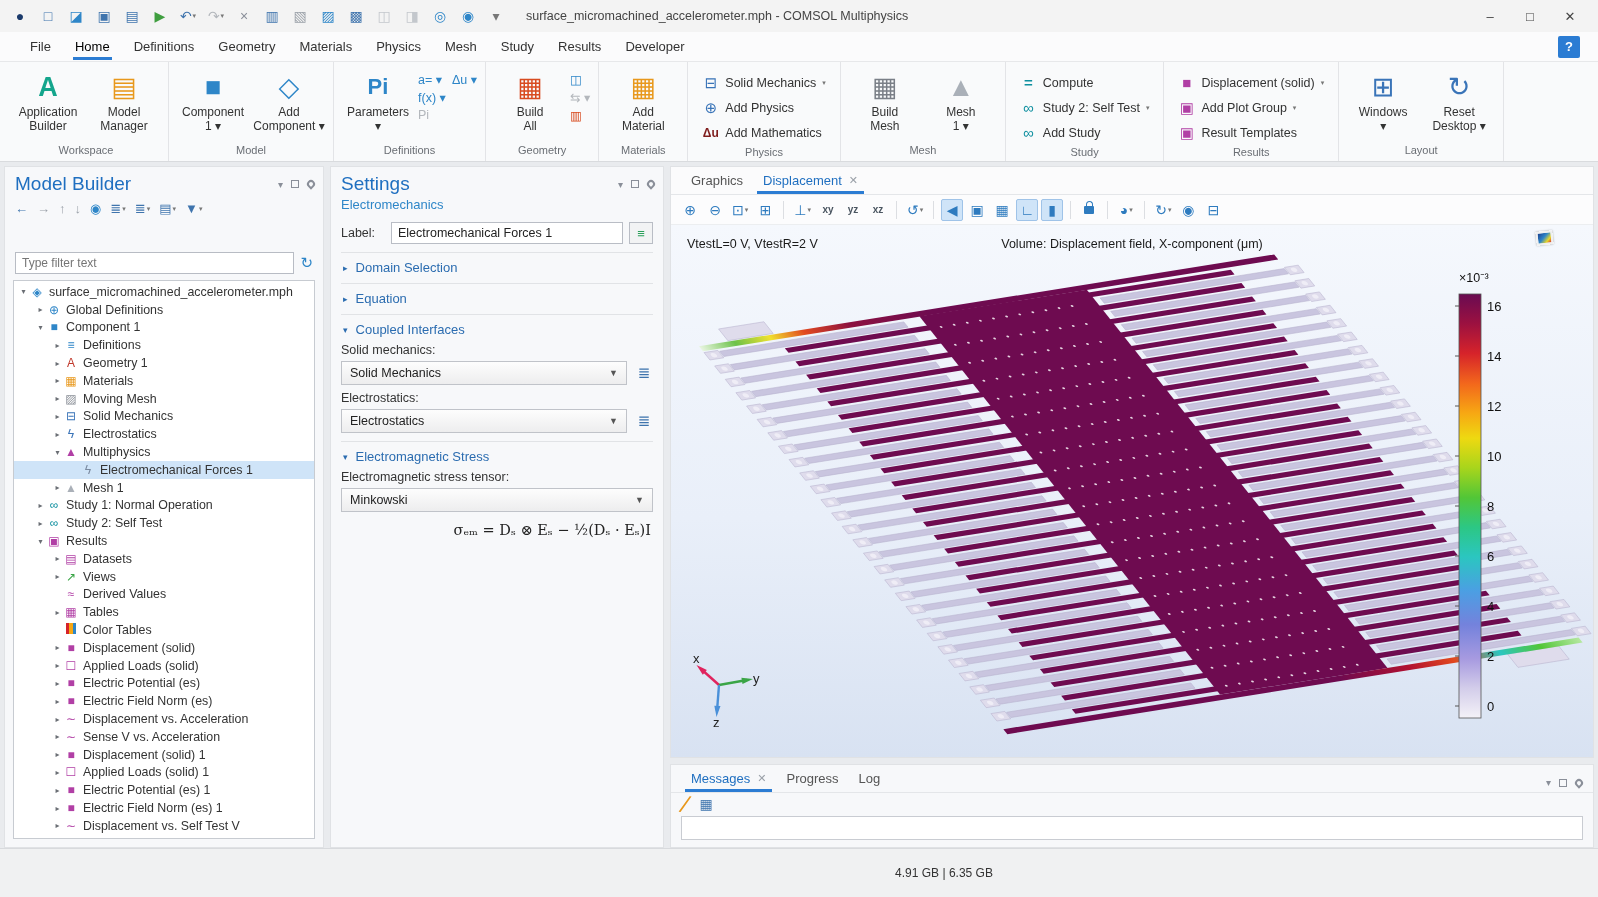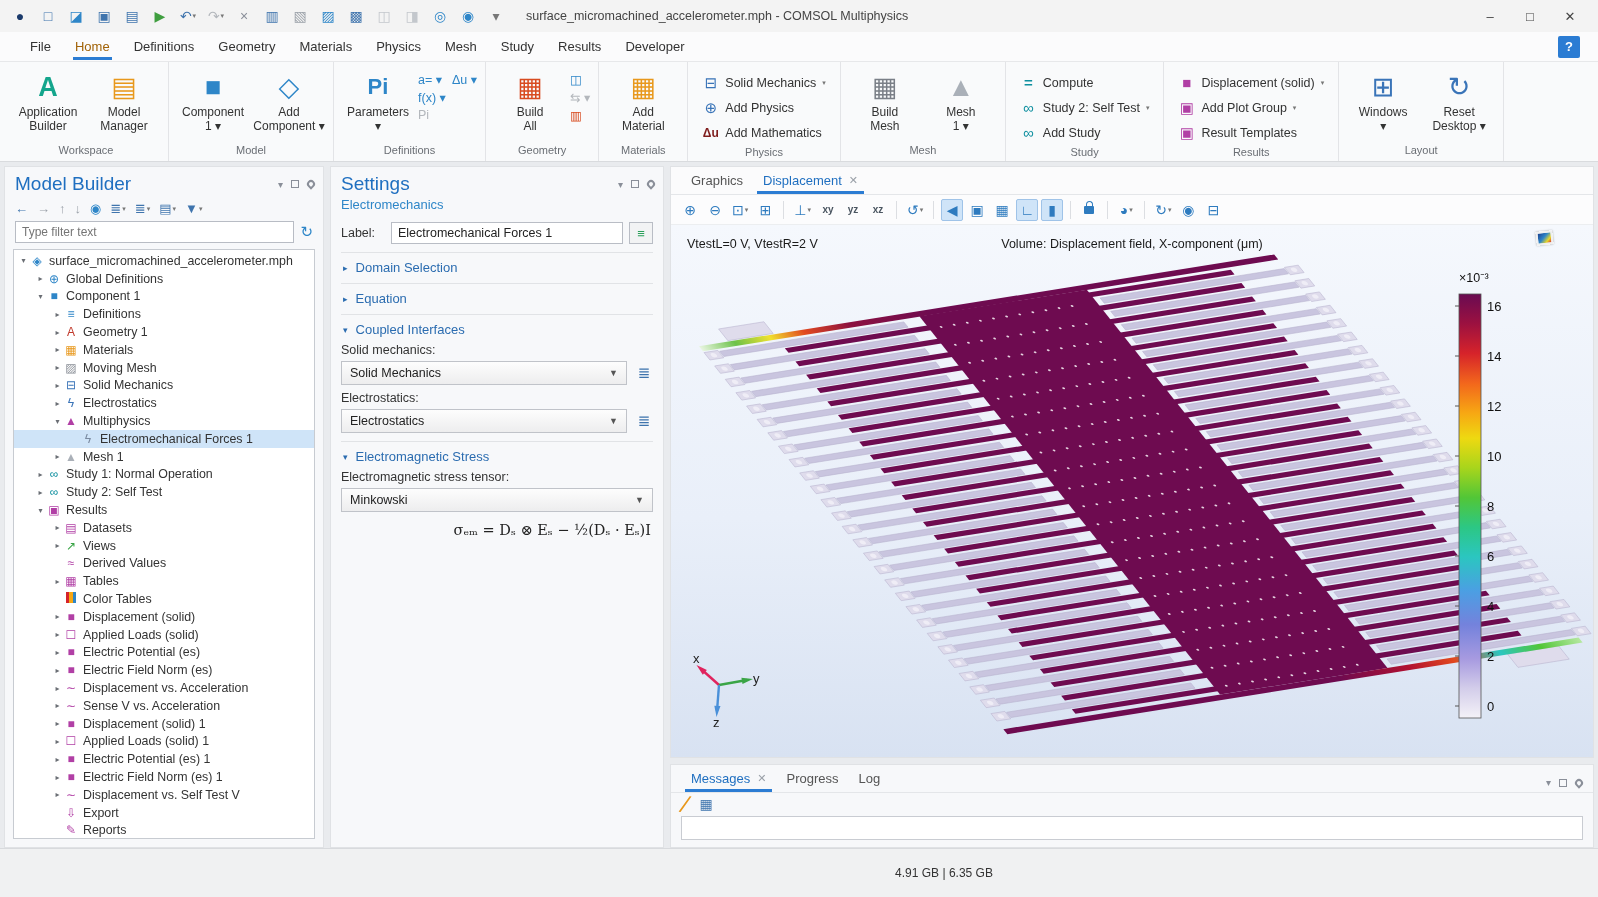--- a/index.html
+++ b/index.html
@@ -13,21 +13,21 @@
     font-size:14px; border-radius:3px; position:relative; }
   .qat-btn .caret { font-size:7px; color:#777; margin-left:1px; }
   .win-title { flex:0 0 auto; margin-left:18px; font-size:12.5px; color:#444; }
   .win-controls { margin-left:auto; display:flex; }
   .win-controls span { width:40px; height:28px; display:flex; align-items:center; justify-content:center;
     color:#444; font-size:13px; }
   
   .menubar { height:30px; background:#fbfbfc; display:flex; align-items:center; padding:0 18px; gap:2px;
     border-bottom:1px solid #e7e8ea; }
   .menu-item { padding:5px 12px; font-size:13px; color:#333; position:relative; }
-  .menu-item.active { color:#a16207; }
+  .menu-item.active { color:#000000; }
   .menu-item.active::after { content:""; position:absolute; left:10px; right:10px; bottom:-1px;
     height:3px; background:#2b7cd3; }
   .help-btn { margin-left:auto; width:22px; height:22px; background:#2b7cd3; color:#fff; font-weight:bold;
     display:flex; align-items:center; justify-content:center; border-radius:2px; }
   
   .ribbon { height:100px; background:#f9fafb; display:flex; border-bottom:1px solid #d9dbde; padding:0 4px; }
   .rgroup { display:flex; flex-direction:column; border-right:1px solid #e3e4e7; padding:4px 8px 0 8px; }
   .rgroup-content { flex:1; display:flex; align-items:stretch; gap:4px; }
   .rgroup-label { height:18px; text-align:center; font-size:11px; color:#6a6e74; padding-top:1px; }
   .rbig { width:72px; display:flex; flex-direction:column; align-items:center; padding-top:3px; border-radius:3px; }
@@ -46,21 +46,21 @@
   .panel { background:#f7f8fa; border:1px solid #e0e2e5; display:flex; flex-direction:column; }
   .phead { display:flex; align-items:center; padding:6px 8px 2px 10px; }
   .phead .ptitle { font-size:19px; color:#1f6fc0; font-weight:400; }
   .phead-ctrls { margin-left:auto; display:flex; align-items:center; gap:8px; color:#8a8f99; font-size:10px; }
   .pin-icon { width:8px; height:8px; border:2px solid #8a8f99; border-radius:50% 50% 50% 0; transform:rotate(-45deg); display:inline-block; }
   .sq-icon { width:8px; height:8px; border:1.5px solid #8a8f99; display:inline-block; }
   
   #model-builder { width:320px; }
   .mb-toolbar { display:flex; align-items:center; gap:9px; padding:4px 10px 5px 10px; }
   .mb-tb { font-size:13px; color:#3f74ad; display:flex; align-items:center; gap:1px; }
-  .filter-row { display:flex; align-items:center; gap:6px; padding:0 10px 6px 10px; }
+  .filter-row { display:flex; align-items:center; gap:6px; padding:0 10px 6px 10px;margin-top:31px; }
   .filter-row input { flex:1; height:22px; border:1px solid #b8bcc4; background:#fff; padding:0 6px;
     font-size:12px; color:#888; font-family:"Liberation Sans",sans-serif; }
   .refresh-ic { color:#2e86c8; font-size:15px; }
   .tree-box { flex:1; background:#fff; border:1px solid #c7cbd1; margin:0 8px 8px 8px; overflow:hidden;
     padding-top:2px; }
   .trow { height:17.8px; display:flex; align-items:center; font-size:12.4px; white-space:nowrap; }
   .trow .exp { width:11px; font-size:8px; color:#6a6e74; text-align:center; flex:0 0 11px; }
   .trow .tic { width:16px; text-align:center; font-size:12px; margin-right:4px; flex:0 0 16px; }
   .trow.sel { background:#cfe4f8; }
   .stripes { display:inline-block; width:10px; height:11px;

